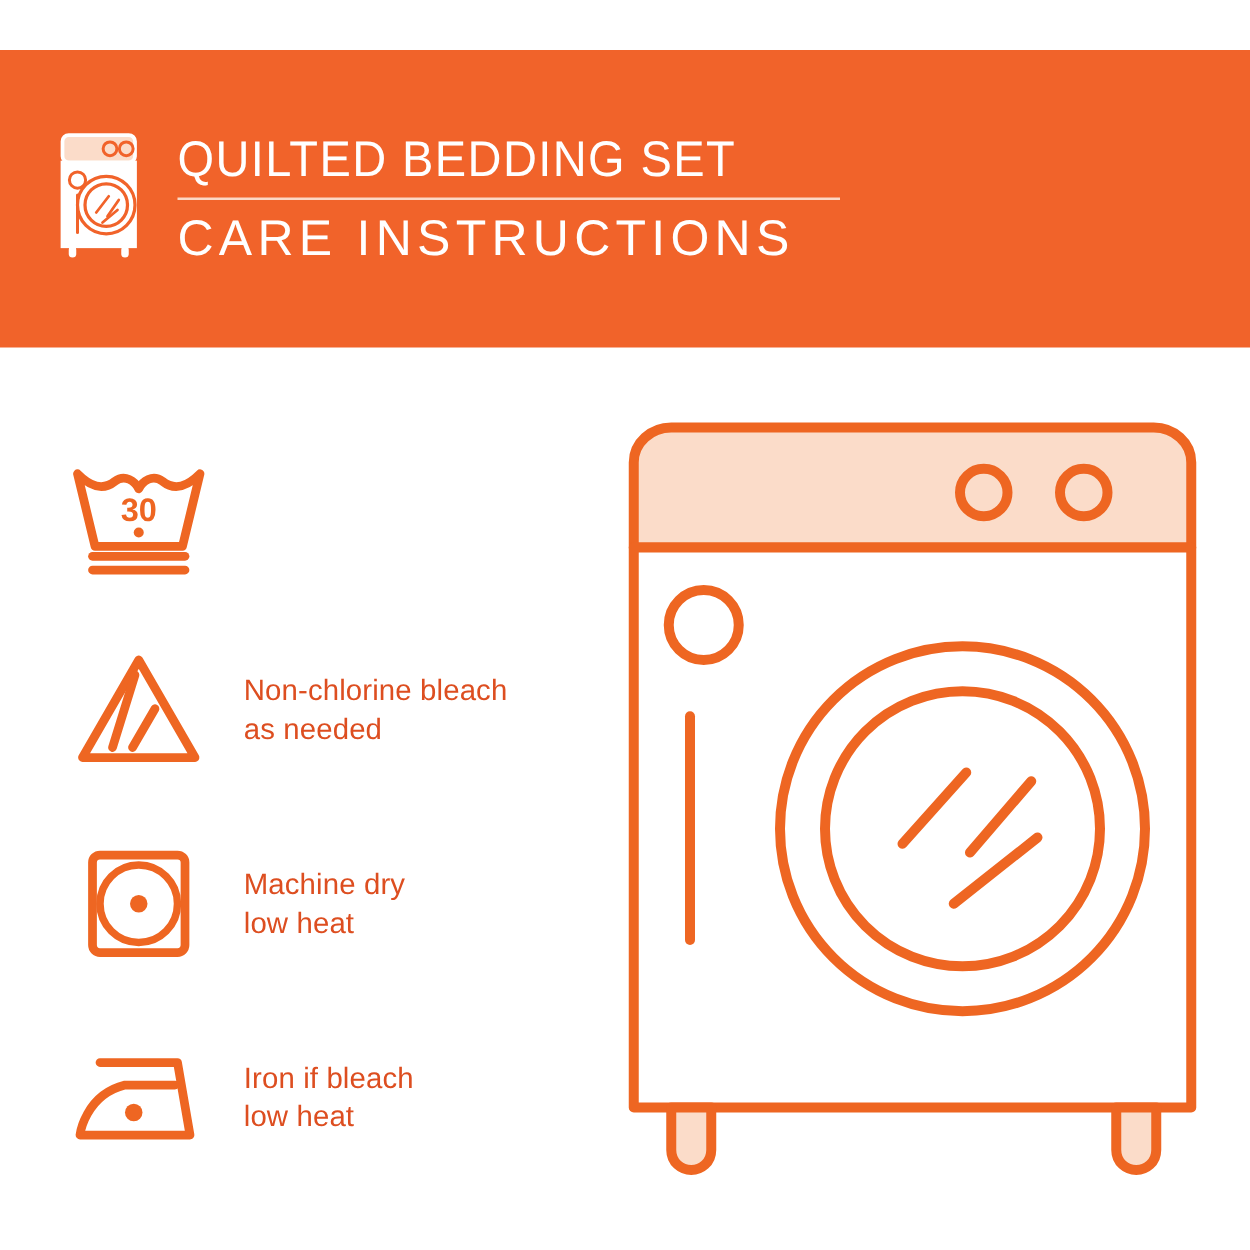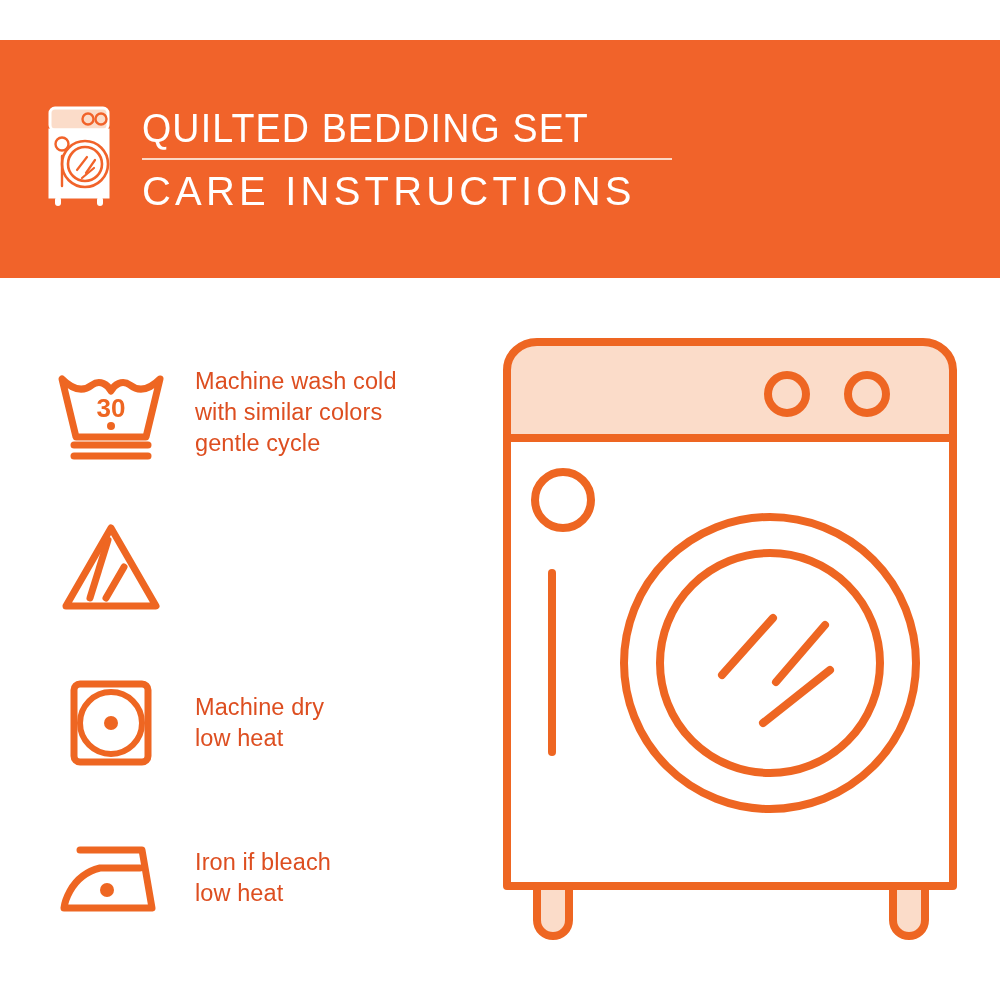--- a/index.html
+++ b/index.html
@@ -160,34 +160,33 @@
     <div class="care-row">
       <div class="care-icon">
         <svg width="118" height="100" viewBox="0 0 118 100">
           <path d="M10 16 L24 74 L94 74 L108 16 C98 26 88 30 78 22 C70 16 62 22 59 28 C56 22 48 16 40 22 C30 30 20 26 10 16 Z" fill="none" stroke="#ee6622" stroke-width="7" stroke-linejoin="round" stroke-linecap="round"></path>
           <line x1="22" y1="82" x2="96" y2="82" stroke="#ee6622" stroke-width="7" stroke-linecap="round"></line>
           <line x1="22" y1="93" x2="96" y2="93" stroke="#ee6622" stroke-width="7" stroke-linecap="round"></line>
           <text x="59" y="54" text-anchor="middle" font-family="'Liberation Sans', sans-serif" font-size="26" font-weight="bold" fill="#ee6622">30</text>
           <circle cx="59" cy="63" r="4" fill="#ee6622"></circle>
         </svg>
       </div>
-      <div class="care-text">
-        <span class="ln">Machine wash cold</span>
-        <span class="ln">with similar colors</span>
-        <span class="ln">gentle cycle</span>
-      </div>
     </div>
 
     <div class="care-row">
       <div class="care-icon">
         <svg width="118" height="100" viewBox="0 0 118 100">
           <path d="M59 10 L104 88 L14 88 Z" fill="none" stroke="#ee6622" stroke-width="7" stroke-linejoin="round"></path>
           <line x1="56" y1="22" x2="38" y2="80" stroke="#ee6622" stroke-width="7" stroke-linecap="round"></line>
           <line x1="72" y1="49" x2="54" y2="80" stroke="#ee6622" stroke-width="7" stroke-linecap="round"></line>
         </svg>
+      </div>
+      <div class="care-text">
+        <span class="ln">Non-chlorine bleach</span>
+        <span class="ln">as needed</span>
       </div>
     </div>
 
     <div class="care-row">
       <div class="care-icon">
         <svg width="118" height="100" viewBox="0 0 118 100">
           <rect x="22" y="11" width="74" height="78" rx="6" fill="none" stroke="#ee6622" stroke-width="7"></rect>
           <circle cx="59" cy="50" r="31" fill="none" stroke="#ee6622" stroke-width="6"></circle>
           <circle cx="59" cy="50" r="7" fill="#ee6622"></circle>
         </svg>

